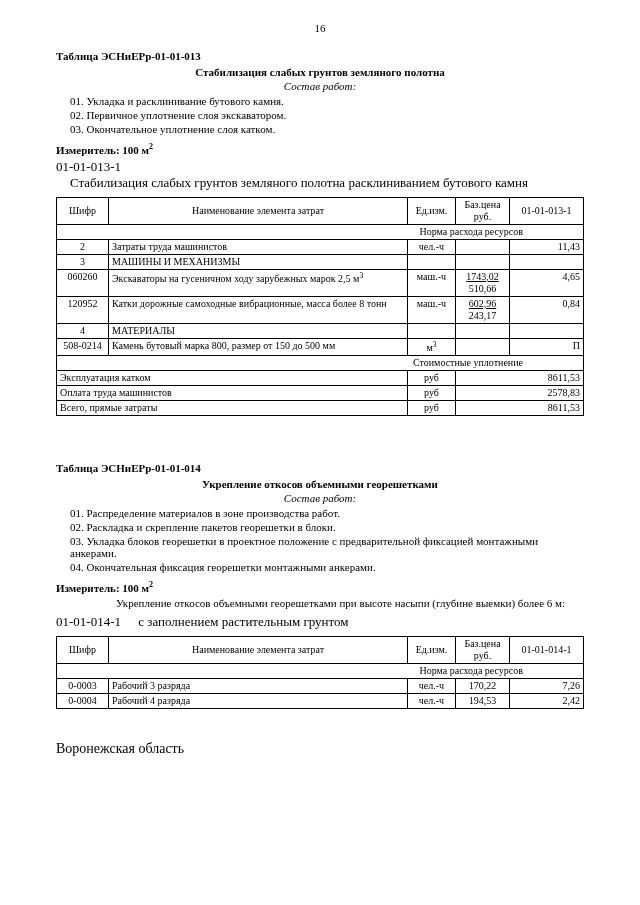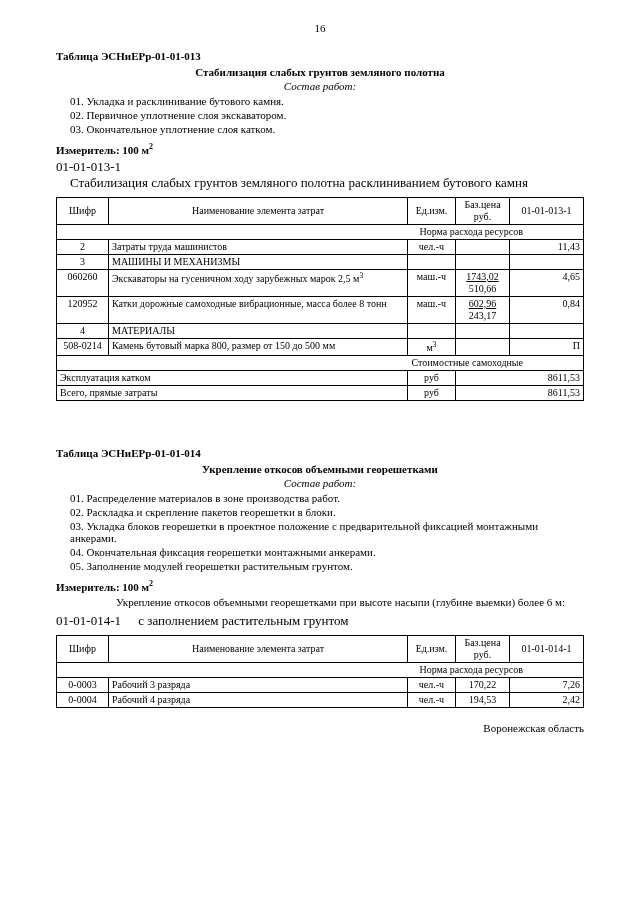--- a/index.html
+++ b/index.html
@@ -94,23 +94,23 @@
   .ul { text-decoration: underline; }
   .band {
     text-align: center;
     font-size: 9.5px;
   }
   .two-vals { line-height: 1.15; }
 
   .gap-lg { height: 46px; }
 
   .footer {
-    text-align: right;
-    font-size: 11px;
-    margin-top: 14px;
+    text-align: left;
+    font-size: 14px;
+    margin-top: 32px;
   }
   sup { font-size: 7.5px; }
 </style>
 </head>
 <body>
 
 <div class="page">
 
   <div class="page-number">16</div>
 
@@ -192,47 +192,51 @@
           <td class="right"></td>
         </tr>
         <tr>
           <td class="center">508-0214</td>
           <td>Камень бутовый марка 800, размер от 150 до 500 мм</td>
           <td class="center">м<sup>3</sup></td>
           <td class="center"></td>
           <td class="right">П</td>
         </tr>
         <tr>
-          <td colspan="5" class="band" style="text-align:right; padding-right:60px;">Стоимостные самоходные</td>
+          <td colspan="5" class="band" style="text-align:right; padding-right:60px;">Стоимостные уплотнение</td>
         </tr>
         <tr>
           <td colspan="2" class="bold">Эксплуатация катком</td>
           <td class="center bold">руб</td>
           <td colspan="2" class="right bold">8611,53</td>
+        </tr>
+        <tr>
+          <td colspan="2">Оплата труда машинистов</td>
+          <td class="center">руб</td>
+          <td colspan="2" class="right">2578,83</td>
         </tr>
         <tr>
           <td colspan="2" class="bold">Всего, прямые затраты</td>
           <td class="center bold">руб</td>
           <td colspan="2" class="right bold">8611,53</td>
         </tr>
       </tbody>
     </table>
   </div>
 
   <div class="gap-lg"></div>
 
   <div>
     <div class="tbl-caption">Таблица  ЭСНиЕРр-01-01-014</div>
     <div class="tbl-title">Укрепление откосов объемными георешетками</div>
     <div class="works-head">Состав работ:</div>
     <div class="work-item">01. Распределение материалов в зоне производства работ.</div>
     <div class="work-item">02. Раскладка и скрепление пакетов георешетки в блоки.</div>
     <div class="work-item">03. Укладка блоков георешетки в проектное положение с предварительной фиксацией монтажными анкерами.</div>
     <div class="work-item">04. Окончательная фиксация георешетки монтажными анкерами.</div>
-    <div class="work-item">05. Заполнение модулей георешетки растительным грунтом.</div>
 
     <div class="meter"><span>Измеритель: 100 м</span><sup>2</sup></div>
 
     <div class="note-block">Укрепление откосов объемными георешетками при высоте насыпи (глубине выемки) более 6 м:</div>
 
     <div class="code-line">
       <span class="c">01-01-014-1</span>
       <span class="t">с заполнением растительным грунтом</span>
     </div>
 

